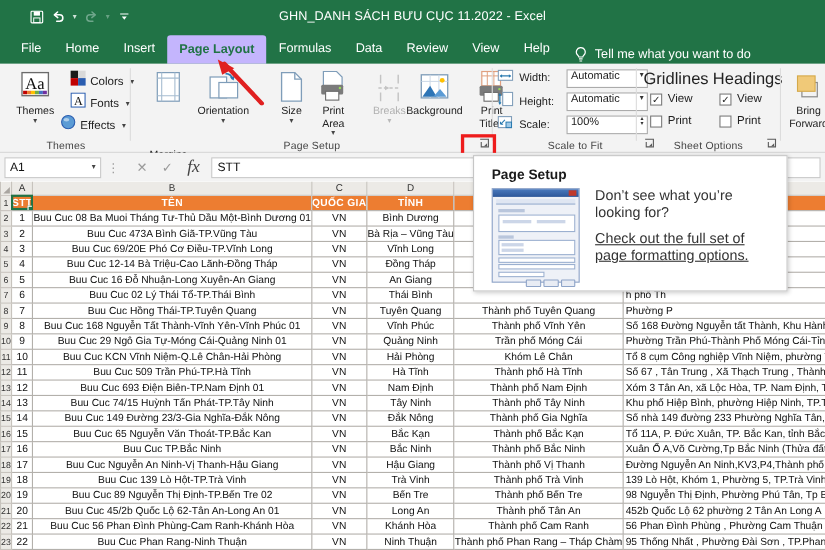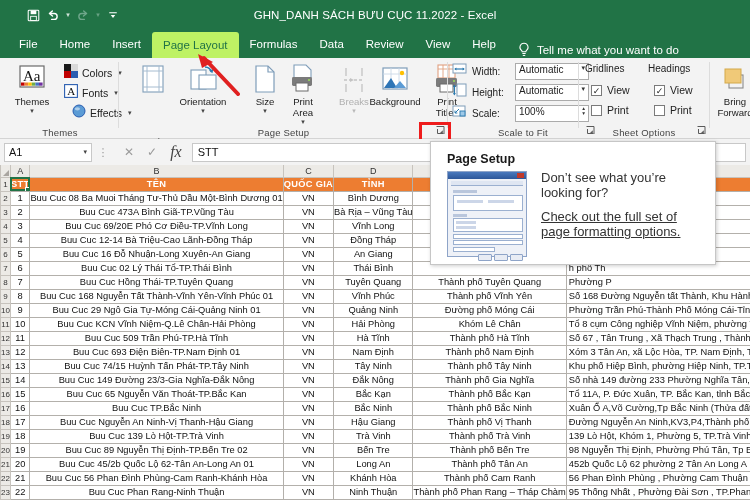--- a/index.html
+++ b/index.html
@@ -33,21 +33,21 @@
   
   .tabstrip {
     position: absolute; top: 30px; left: 0; width: 750px; height: 28px;
     background: #217346; display: flex; align-items: flex-end;
   }
   .tab {
     height: 28px; padding: 0 11px; display: flex; align-items: center;
     color: #ffffff; font-size: 11.5px; white-space: nowrap;
   }
   .tab.active {
-    background: #bef264; color: #217346; font-weight: normal;
+    background: #c4b5fd; color: #217346; font-weight: bold;
     border-radius: 3px 3px 0 0; height: 26px;
   }
   .tellme { display: flex; align-items: center; gap: 6px; padding-left: 10px; }
   .bulb { width: 14px; height: 16px; display:block; }
   .tellme-text { color: #ffffff; font-size: 11.5px; }
 
   
   .ribbon {
     position: absolute; top: 58px; left: 0; width: 750px; height: 81px;
     background: #f3f3f3; border-bottom: 1px solid #d4d4d4;
@@ -89,21 +89,21 @@
   .fieldbox .v { font-size: 10px; }
   .fieldbox .dd { font-size: 7px; color: #333; }
   .spin { display: flex; flex-direction: column; font-size: 5.5px; color: #333; line-height: 5px; }
 
   .chkrow { position: absolute; display: flex; align-items: center; gap: 5px; }
   .chkbox {
     width: 11px; height: 11px; border: 1px solid #7a7a7a; background: #fff;
     font-size: 9px; line-height: 10px; text-align: center; color: #222;
   }
   .chkrow .cap { font-size: 10.5px; color: #222; }
-  .colhdr { position: absolute; font-size: 10px; color: #222; }
+  .colhdr { position: absolute; font-size: 15px; color: #222; }
 
   
   .redbox {
     position: absolute; border: 3px solid #ee1c1c; background: transparent;
   }
 
   
   .fbar {
     position: absolute; top: 139px; left: 0; width: 750px; height: 26px;
     background: #f3f3f3; display: flex; align-items: center;
@@ -298,21 +298,21 @@
         <span>
           <svg width="14" height="14" viewBox="0 0 14 14">
                 <rect x="0.6" y="0.6" width="12.8" height="12.8" fill="#ffffff" stroke="#2a5db0" stroke-width="1.1"></rect>
                 <text x="3.3" y="11" font-family="Liberation Serif, serif" font-size="11" fill="#111">A</text>
               </svg>
         </span>
         <span class="cap">Fonts</span>
         <span class="caret">▾</span>
       </div>
 
-      <div class="smallrow" style="left:72px; top:46px;">
+      <div class="smallrow" style="left:55px; top:46px;">
         <span>
           <svg width="14" height="14" viewBox="0 0 14 14">
                 <circle cx="7" cy="7" r="6" fill="#5b9bd5" stroke="#2a5db0" stroke-width="1"></circle>
                 <ellipse cx="5.4" cy="4.8" rx="2.6" ry="1.6" fill="#bdd7ee" opacity=".85"></ellipse>
               </svg>
         </span>
         <span class="cap">Effects</span>
         <span class="caret">▾</span>
       </div>
 
@@ -656,21 +656,21 @@
             <td class="cell">Vĩnh Phúc</td>
             <td class="cell">Thành phố Vĩnh Yên</td>
             <td class="cell left">Số 168 Đường Nguyễn tất Thành, Khu Hành</td>
           </tr>
           <tr>
             <td class="rowhead">10</td>
             <td class="cell">9</td>
             <td class="cell">Buu Cuc 29 Ngô Gia Tự-Móng Cái-Quảng Ninh 01</td>
             <td class="cell">VN</td>
             <td class="cell">Quảng Ninh</td>
-            <td class="cell">Đường phố Móng Cái</td>
+            <td class="cell">Trần phố Móng Cái</td>
             <td class="cell left">Phường Trần Phú-Thành Phố Móng Cái-Tỉn</td>
           </tr>
           <tr>
             <td class="rowhead">11</td>
             <td class="cell">10</td>
             <td class="cell">Buu Cuc KCN Vĩnh Niệm-Q.Lê Chân-Hải Phòng</td>
             <td class="cell">VN</td>
             <td class="cell">Hải Phòng</td>
             <td class="cell">Khóm Lê Chân</td>
             <td class="cell left">Tổ 8 cụm Công nghiệp Vĩnh Niệm, phường V</td>

